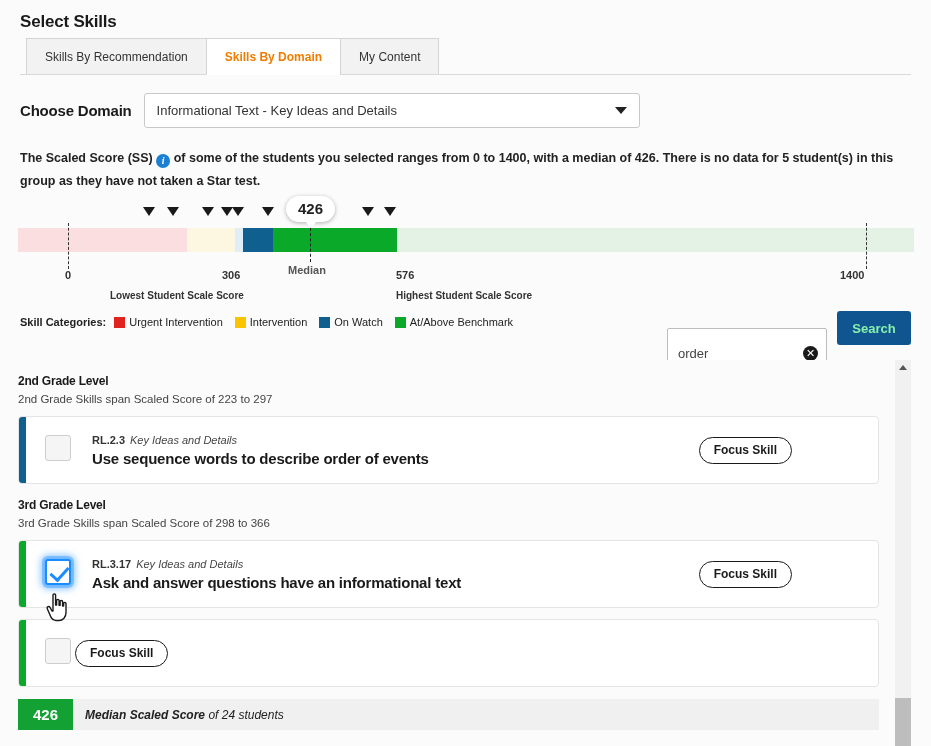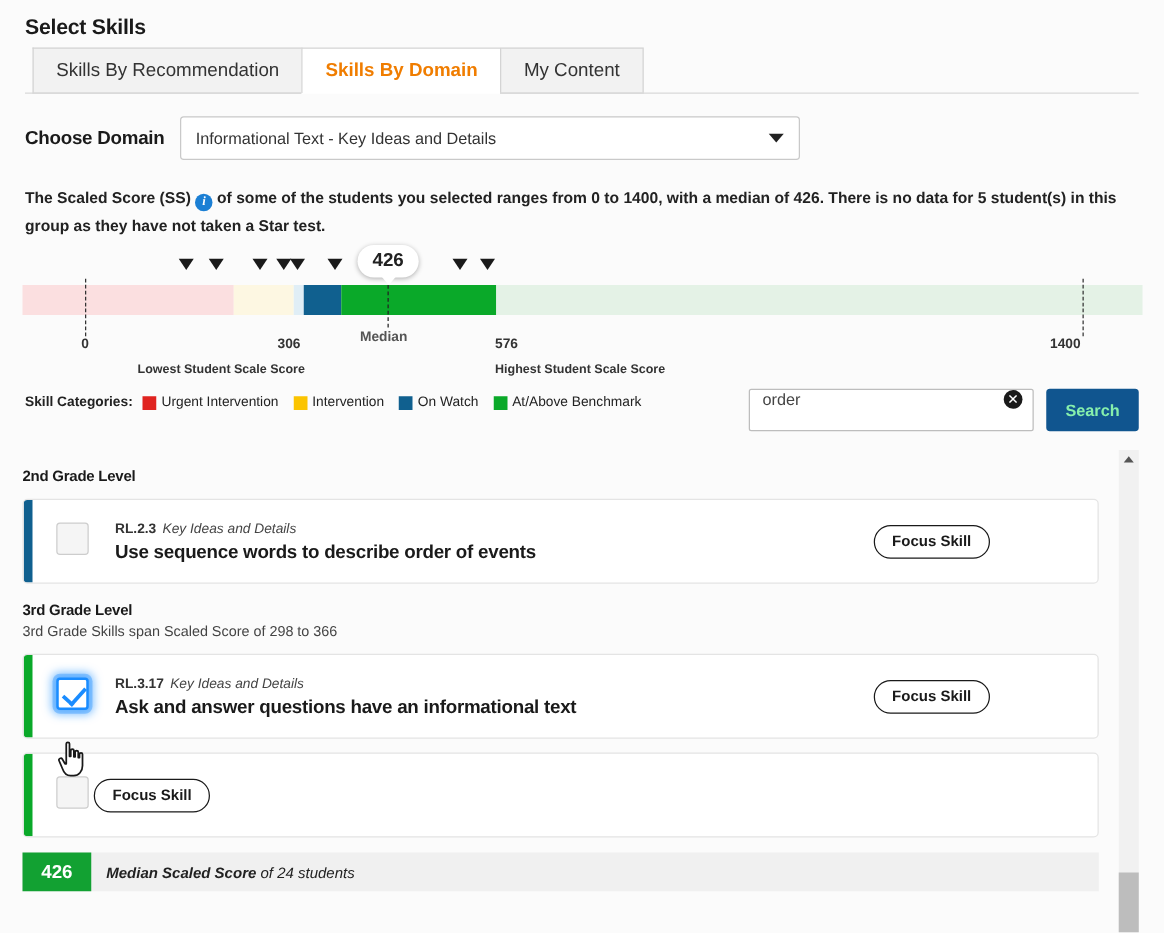--- a/index.html
+++ b/index.html
@@ -20,21 +20,21 @@
     letter-spacing:-0.2px;
   }
 
   .tabs {
     position:absolute; left:26px; top:38px;
     display:flex; align-items:flex-end;
   }
   .tab {
     height:37px; padding:0 18px;
     display:flex; align-items:center; justify-content:center;
-    font-size:15px; color:#333;
+    font-size:12px; color:#333;
     background:#f2f2f2;
     border:1px solid #d4d4d4;
     border-right:none;
     white-space:nowrap;
     cursor:pointer;
   }
   .tab:last-child { border-right:1px solid #d4d4d4; }
   .tab.active {
     background:#ffffff;
     color:#f07d00;
@@ -123,24 +123,25 @@
   .legend {
     position:absolute; left:20px; top:316px;
     display:flex; align-items:center; font-size:11px; color:#222;
   }
   .legend-title { font-weight:bold; margin-right:8px; font-size:11px; }
   .legend-item { display:flex; align-items:center; margin-right:12px; }
   .legend-sw { width:11px;height:11px;margin-right:4px; }
 
   .search-wrap { position:absolute; right:20px; top:311px; display:flex; }
   .search-box {
-    width:228px;height:34px; background:#fff;
+    width:160px;height:34px; background:#fff;
     border:1px solid #bdbdbd; border-radius:2px;
-    display:flex; align-items:flex-start; padding:0 8px 0 10px;
+    display:flex; align-items:flex-end; padding:0 8px 0 10px;
     position:relative;
+    margin-top:17px;
   }
   .search-val { font-size:13px; color:#444; flex:1; }
   .clear-x {
     width:15px;height:15px;border-radius:50%;background:#1a1a1a;color:#fff;
     font-size:11px;line-height:15px;text-align:center;cursor:pointer;
     font-family:"DejaVu Sans", sans-serif;
   }
   .search-btn {
     margin-left:10px; width:74px;height:34px;border-radius:3px;
     background:#10558f; color:#86efac; font-size:13px; font-weight:bold;
@@ -311,20 +312,21 @@
 <div class="search-wrap">
   <div class="search-box">
     <span class="search-val">order</span>
     <span class="clear-x">✕</span>
   </div>
   <div class="search-btn">Search</div>
 </div>
 
 <div class="list" id="skills-list">
     <div class="grade-title">2nd Grade Level</div>
+    <div class="grade-sub">2nd Grade Skills span Scaled Score of 223 to 297</div>
     <div class="skill-card">
       <div class="cat-bar" style="background: rgb(16, 96, 143);"></div>
       <div class="cb-outer">
         <div class="checkbox"></div>
       </div>
       <div class="skill-text">
         <div class="skill-meta"><span class="skill-code">RL.2.3</span><span class="skill-dom">Key Ideas and Details</span></div>
         <div class="skill-name">Use sequence words to describe order of events</div>
       </div>
       <div class="focus-btn">Focus Skill</div>

